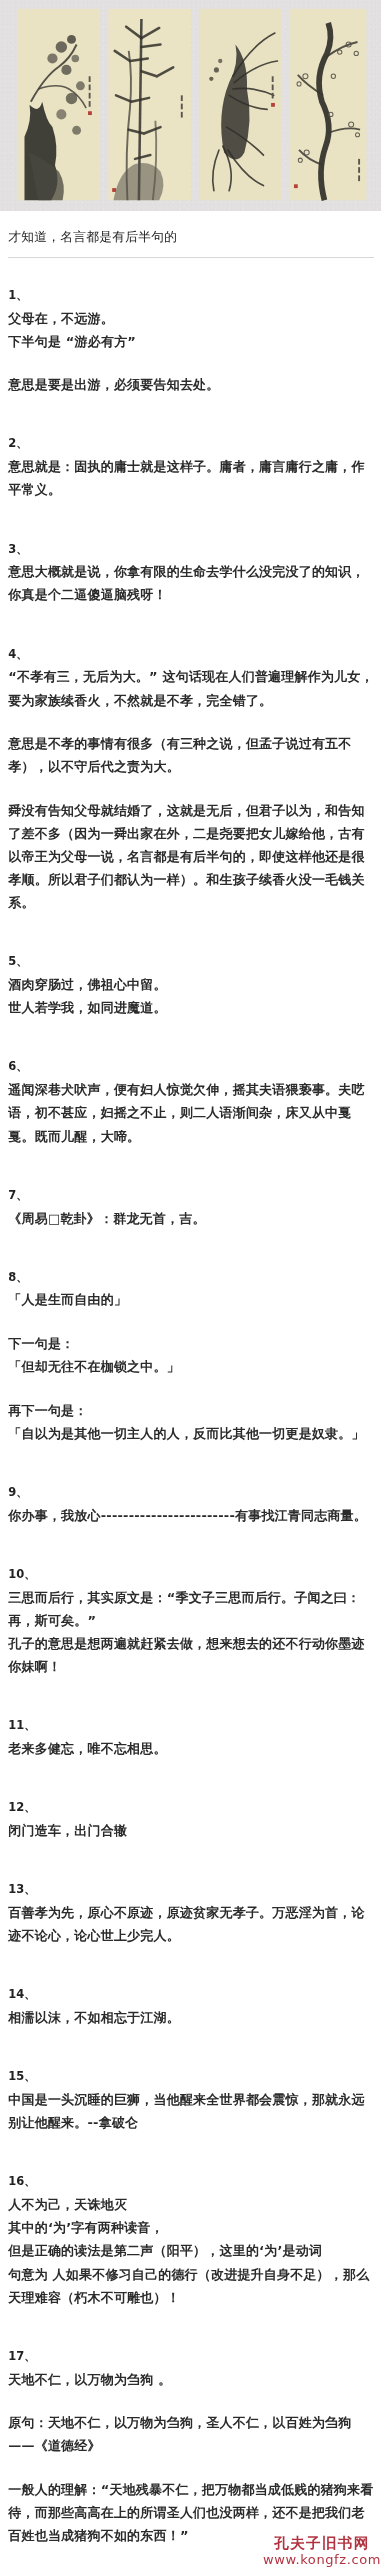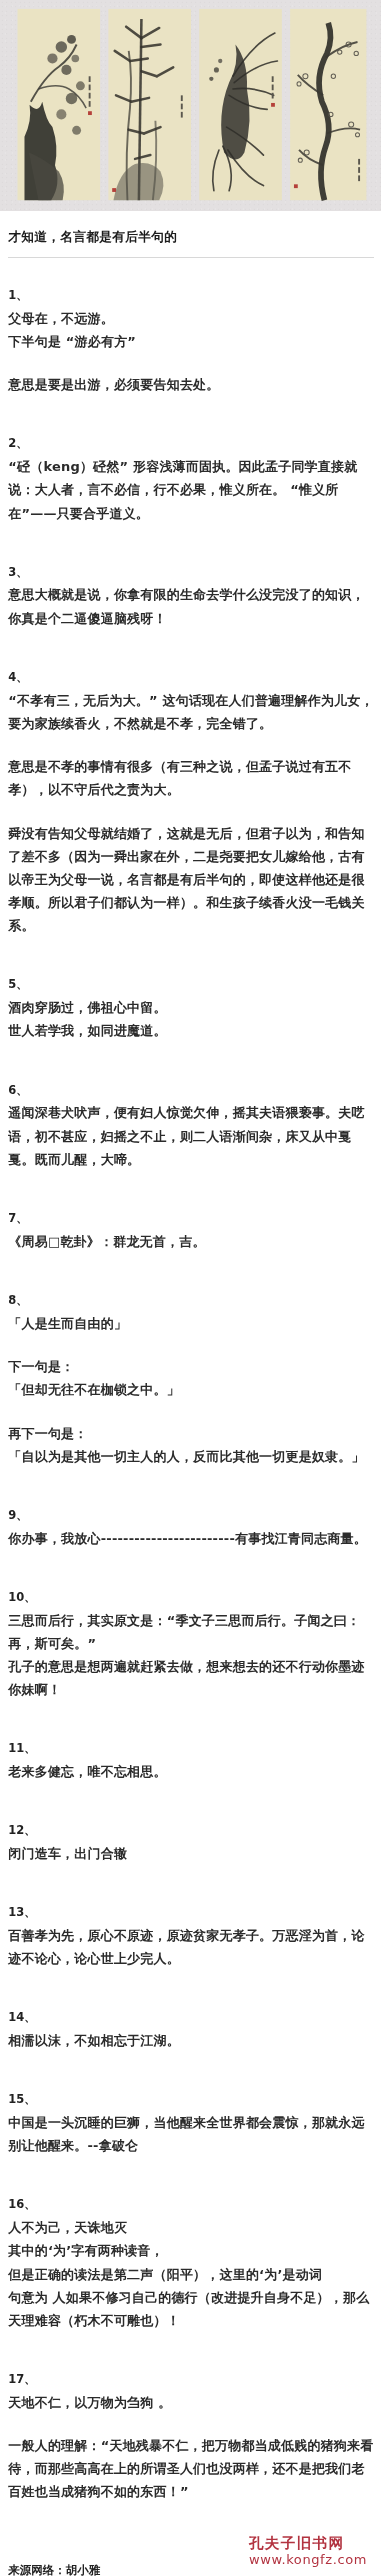--- a/index.html
+++ b/index.html
@@ -23,21 +23,21 @@
     background-image:
       radial-gradient(#d8d5d6 0.6px, transparent 0.6px),
       radial-gradient(#eceaeb 0.6px, transparent 0.6px);
     background-size:4.5px 4.5px,7px 7px;
     background-position:0 0,1.9px 2.5px;
   }
   .photo svg{display:block;}
   .content{padding:0 8.3px;}
   .title{
     font-size:12.7px;
-    font-weight:700;
+    font-weight:400;
     color:#1c1c1c;
     margin:18px 0 0 0;
     letter-spacing:0.3px;
   }
   .rule{
     border:none;
     border-top:0.6px solid #d8d8d8;
     margin:10.8px 0 0 0;
   }
   .item{margin-top:38px;}
@@ -66,23 +66,23 @@
     color:#222;
   }
   .source-link{
     text-decoration:underline;
     text-underline-offset:2.5px;
     color:#222;
     cursor:pointer;
   }
   .watermark{
     position:absolute;
-    right:15px;
+    right:1px;
     bottom:7.6px;
-    text-align:left;
+    text-align:center;
     line-height:1.25;
   }
   .wm-name{
     font-size:14.6px;
     font-weight:700;
     letter-spacing:1.3px;
   }
   .wm-url{
     font-size:13px;
     font-weight:400;
@@ -203,21 +203,21 @@
 
     <div>
         <div class="item">
           <div class="num">1、</div>
           <p class="para">父母在，不远游。
 下半句是 “游必有方”</p>
           <p class="para">意思是要是出游，必须要告知去处。</p>
         </div>
         <div class="item">
           <div class="num">2、</div>
-          <p class="para">“硁（keng）硁然” 形容浅薄而固执。因此孟子同学直接就说：大人者，言不必信，行不必果，惟义所在。 “惟义所在”——只要合乎道义。</p>
+          <p class="para">意思就是：固执的庸士就是这样子。庸者，庸言庸行之庸，作平常义。</p>
         </div>
         <div class="item">
           <div class="num">3、</div>
           <p class="para">意思大概就是说，你拿有限的生命去学什么没完没了的知识，你真是个二逼傻逼脑残呀！</p>
         </div>
         <div class="item">
           <div class="num">4、</div>
           <p class="para">“不孝有三，无后为大。” 这句话现在人们普遍理解作为儿女，要为家族续香火，不然就是不孝，完全错了。</p>
           <p class="para">意思是不孝的事情有很多（有三种之说，但孟子说过有五不孝），以不守后代之责为大。</p>
           <p class="para">舜没有告知父母就结婚了，这就是无后，但君子以为，和告知了差不多（因为一舜出家在外，二是尧要把女儿嫁给他，古有以帝王为父母一说，名言都是有后半句的，即使这样他还是很孝顺。所以君子们都认为一样）。和生孩子续香火没一毛钱关系。</p>
@@ -275,20 +275,22 @@
         <div class="item">
           <div class="num">16、</div>
           <p class="para">人不为己，天诛地灭
 其中的‘为’字有两种读音，
 但是正确的读法是第二声（阳平），这里的‘为’是动词
 句意为 人如果不修习自己的德行（改进提升自身不足），那么天理难容（朽木不可雕也）！</p>
         </div>
         <div class="item">
           <div class="num">17、</div>
           <p class="para">天地不仁，以万物为刍狗 。</p>
+          <p class="para">原句：天地不仁，以万物为刍狗，圣人不仁，以百姓为刍狗
+——《道德经》</p>
           <p class="para">一般人的理解：“天地残暴不仁，把万物都当成低贱的猪狗来看待，而那些高高在上的所谓圣人们也没两样，还不是把我们老百姓也当成猪狗不如的东西！”</p>
         </div>
       </div>
 
     <div class="source-line">
       <span>来源网络：</span><span class="source-link">胡小雅</span>
     </div>
   </div>
 
   <div class="watermark" style="color: rgb(178, 51, 64);">

